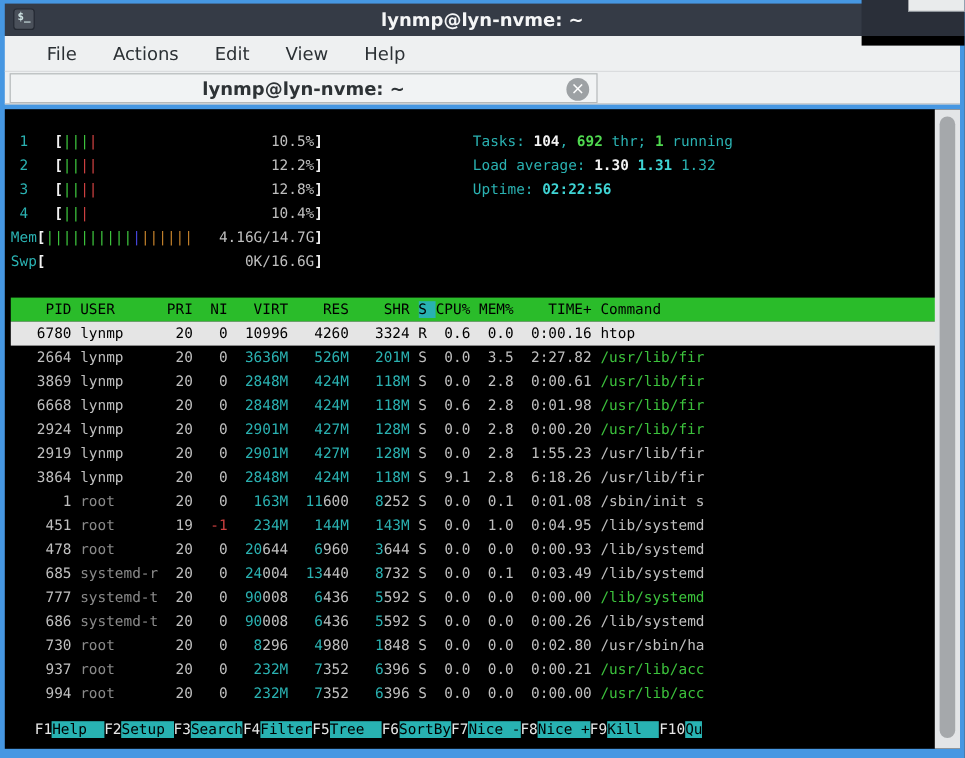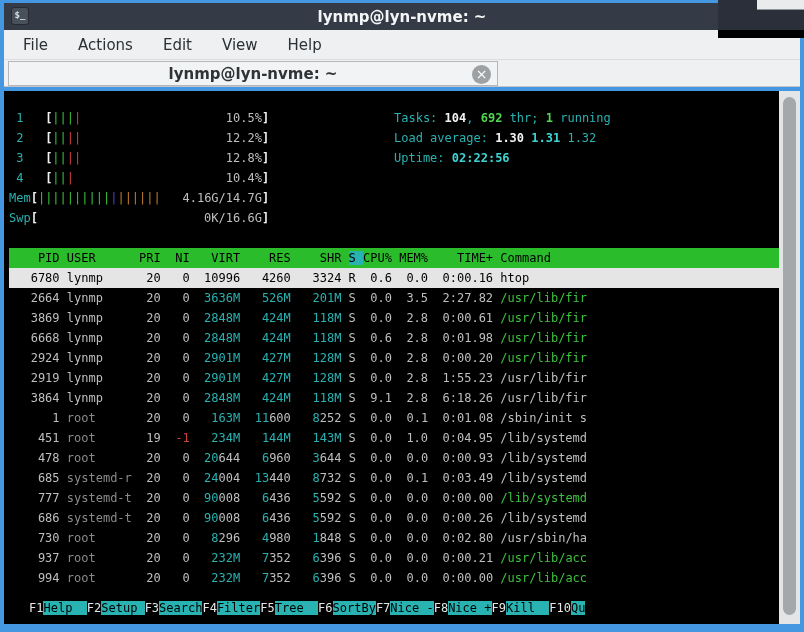--- a/index.html
+++ b/index.html
@@ -5,21 +5,21 @@
   html,body{margin:0;padding:0;background:#555;}
   .frame{width:804px;height:632px;background:#4697e2;padding:3px 4px 8px;box-sizing:border-box;
          display:flex;flex-direction:column;position:relative;overflow:hidden;
          font-family:"DejaVu Sans",sans-serif;}
   
   .titlebar{height:27px;background:#353b46;position:relative;display:flex;align-items:center;flex:none;}
   .win-icon{position:absolute;left:7px;top:4px;width:18px;height:18px;background:#4a505a;
             border:1px solid #242932;border-radius:3px;box-sizing:border-box;
             color:#cfe3e3;font:bold 9px "DejaVu Sans Mono",monospace;line-height:15px;text-align:center;}
   .win-title{width:100%;text-align:center;color:#f4f5f6;font-size:15px;font-weight:bold;}
-  .menubar{height:30px;background:#eef0f1;display:flex;align-items:center;padding-left:4px;
+  .menubar{height:30px;background:#eef0f1;display:flex;align-items:center;padding-left:20px;
            border-bottom:1px solid #dadcde;box-sizing:border-box;flex:none;}
   .menu-item{padding:3px 15px;font-size:15px;color:#2b3034;cursor:default;}
   .tabbar{height:27px;background:#eef0f1;position:relative;border-bottom:1px solid #c3c6c8;box-sizing:border-box;flex:none;}
   .tab{position:absolute;left:4px;top:1px;width:490px;height:25px;background:#f1f3f4;
        border:1px solid #b5b8ba;box-sizing:border-box;display:flex;align-items:center;justify-content:center;}
   .tab-title{font-size:15px;font-weight:bold;color:#2e3336;}
   .tab-close{position:absolute;right:6px;top:3px;width:19px;height:19px;border-radius:50%;
              background:#9da1a4;color:#fff;font-size:14px;line-height:18px;text-align:center;cursor:default;}
   .blue-sep{height:4px;background:#4697e2;flex:none;}
   

